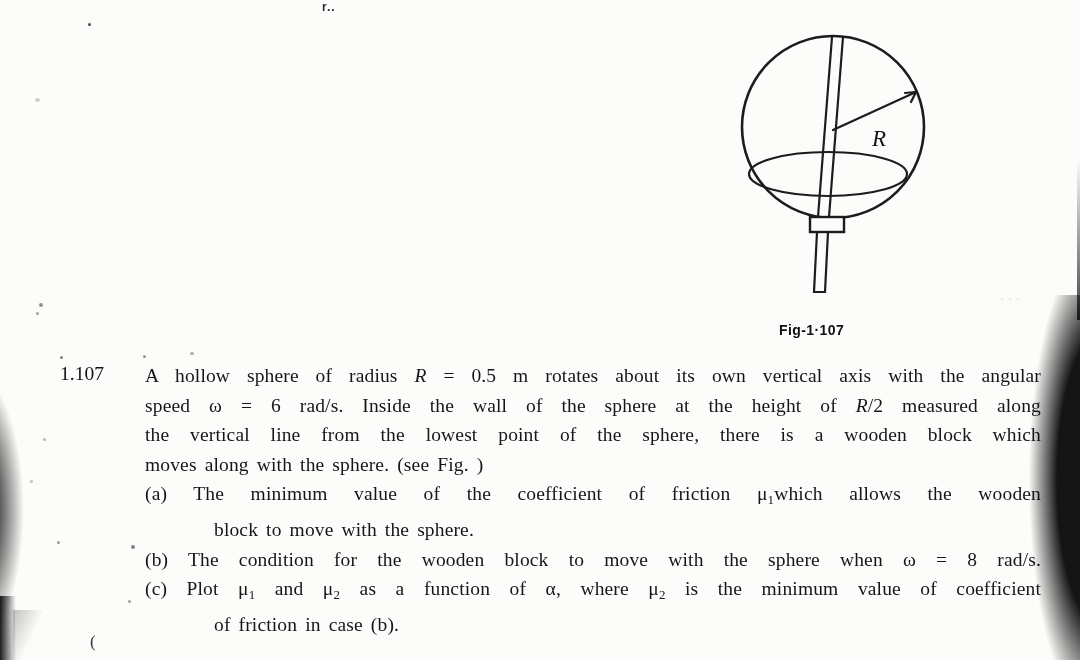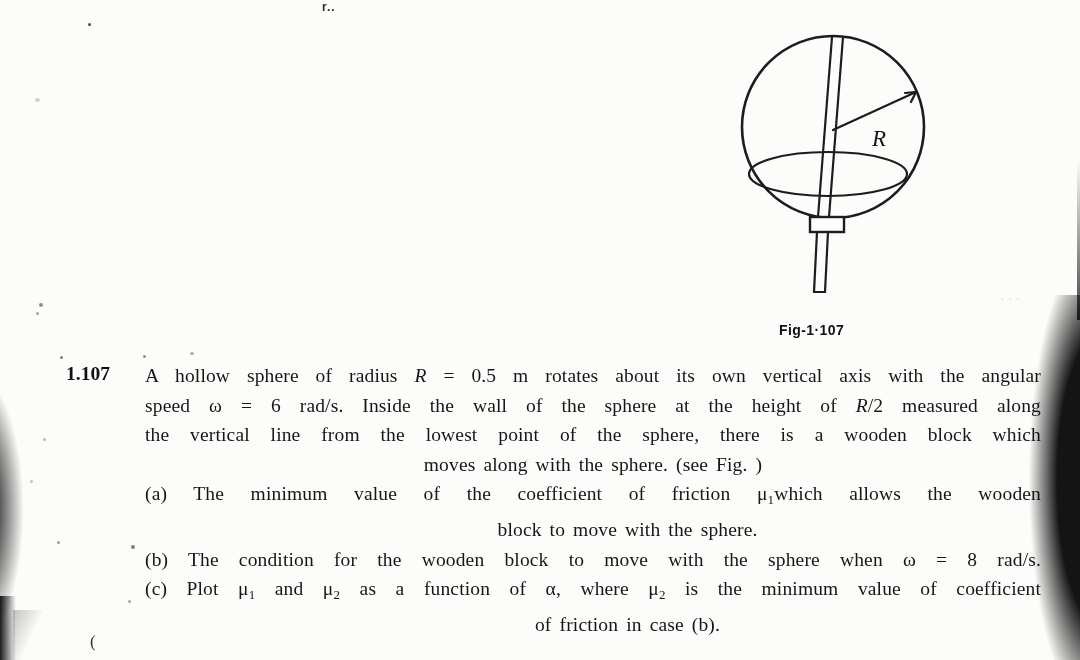--- a/index.html
+++ b/index.html
@@ -16,28 +16,28 @@
   .fig-stroke-thin { fill:none; stroke:#1c1c1c; stroke-width:2.2; stroke-linecap:round; }
   .fig-fill { fill:#fcfcfa; stroke:#1c1c1c; stroke-width:2.4; }
   .r-label { font-family:"Liberation Serif", serif; font-style:italic; font-size:23px; fill:#161616; }
   .caption {
     position:absolute; left:779px; top:322px; width:140px;
     font-family:"Liberation Sans", sans-serif; font-weight:bold;
     font-size:14px; letter-spacing:0.4px; color:#111;
   }
   
   .prob-num {
-    position:absolute; left:66px; top:363px;
-    font-weight:bold; font-size:19.5px; color:#111;
+    position:absolute; left:60px; top:363px;
+    font-weight:normal; font-size:19.5px; color:#111;
   }
   .text-block { position:absolute; left:145px; top:361px; width:896px; }
   .line {
     display:block; font-size:19.5px; line-height:29.6px;
     letter-spacing:0.15px; word-spacing:3px; white-space:normal;
-    text-align:center; color:#161616;
+    text-align:left; color:#161616;
   }
   .jl { text-align:justify; text-align-last:justify; }
   .ind { margin-left:69px; }
   .it { font-style:italic; }
   .sb { font-size:13px; vertical-align:-4px; }
   
   .shadow-right {
     position:absolute; right:0; top:295px; width:55px; height:365px;
     background:radial-gradient(95px 320px at 75px 185px, rgba(8,8,8,0.95) 45%, rgba(8,8,8,0) 75%);
   }

